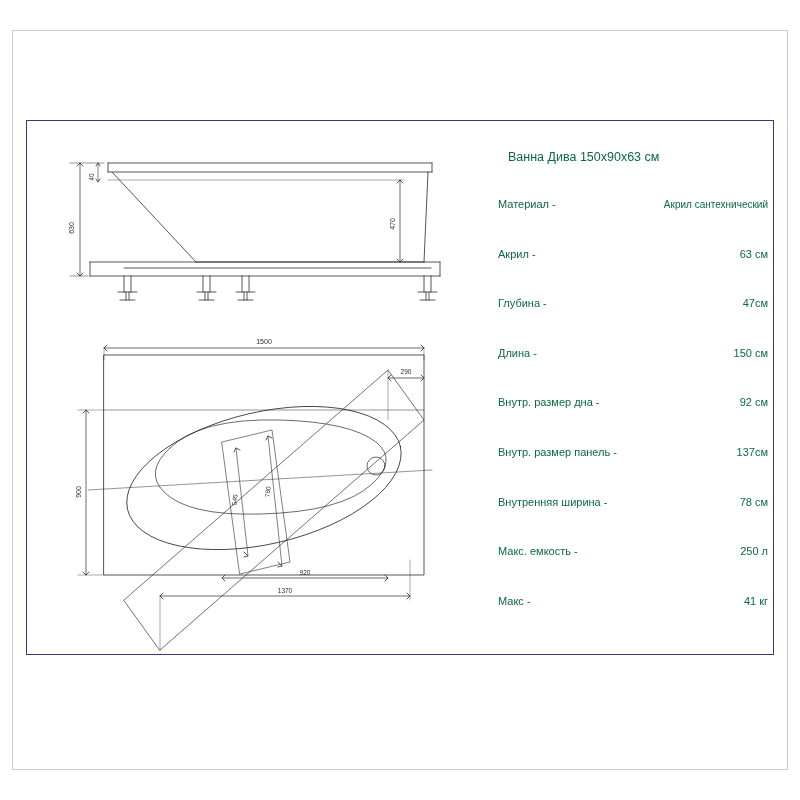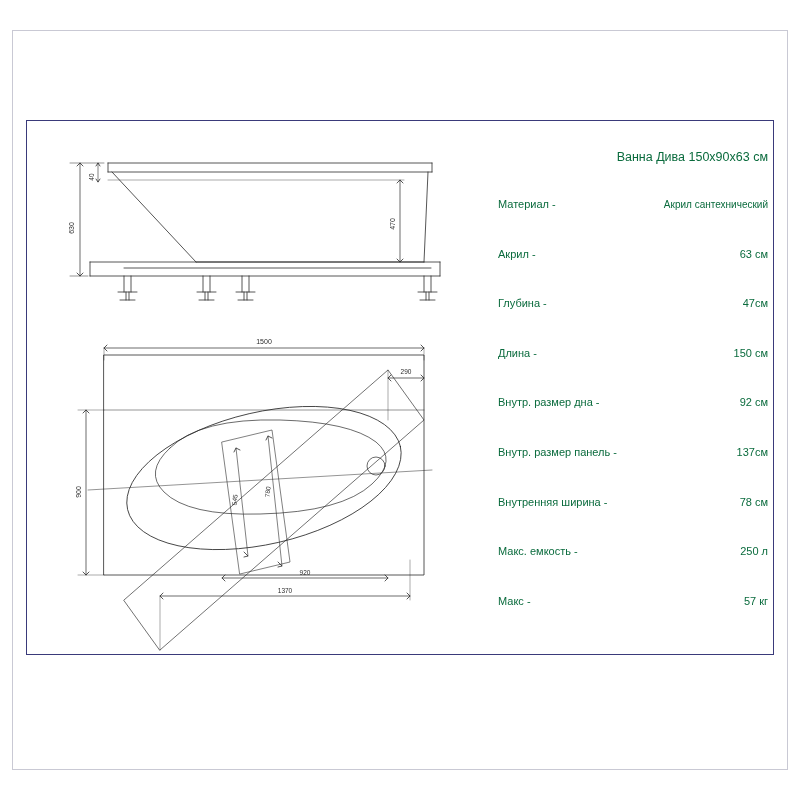--- a/index.html
+++ b/index.html
@@ -49,21 +49,21 @@
   
   .spec {
     position: absolute;
     left: 498px;
     top: 150px;
     width: 270px;
   }
   .spec-title {
     font-size: 12.5px;
     color: #0a6b3d;
-    text-align: right;
+    text-align: left;
     margin: 0 0 14px 10px;
     white-space: nowrap;
   }
   .spec-row {
     display: flex;
     justify-content: space-between;
     align-items: baseline;
     font-size: 11px;
     color: #0a6b3d;
     line-height: 17.6px;
@@ -241,17 +241,17 @@
     <div class="spec-row">
       <span class="spec-label">Внутренняя ширина -</span>
       <span class="spec-value">78 см</span>
     </div>
     <div class="spec-row">
       <span class="spec-label">Макс. емкость -</span>
       <span class="spec-value">250 л</span>
     </div>
     <div class="spec-row">
       <span class="spec-label">Макс -</span>
-      <span class="spec-value">57 кг</span>
+      <span class="spec-value">41 кг</span>
     </div>
   </div>
 
 </div>
 
 </body></html>

